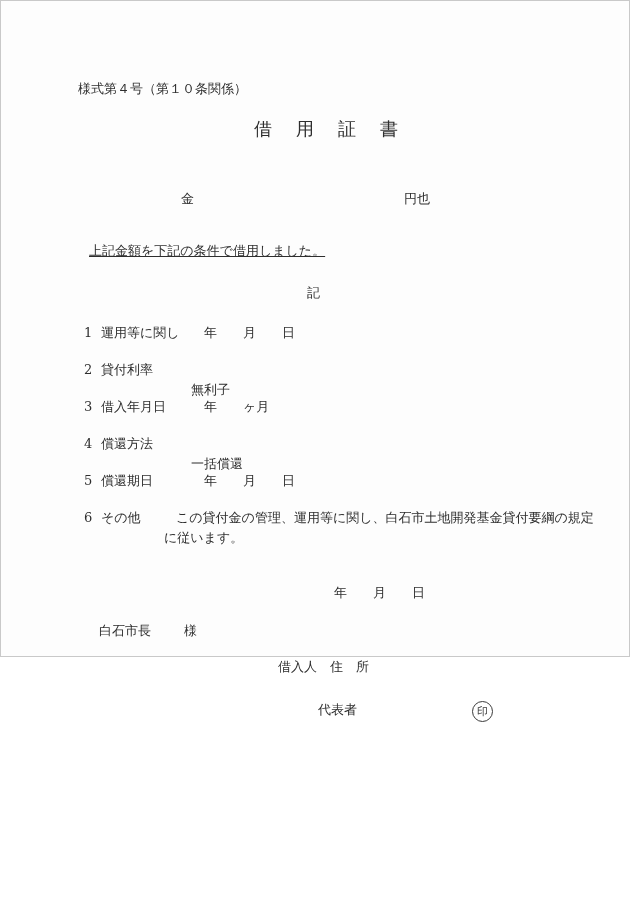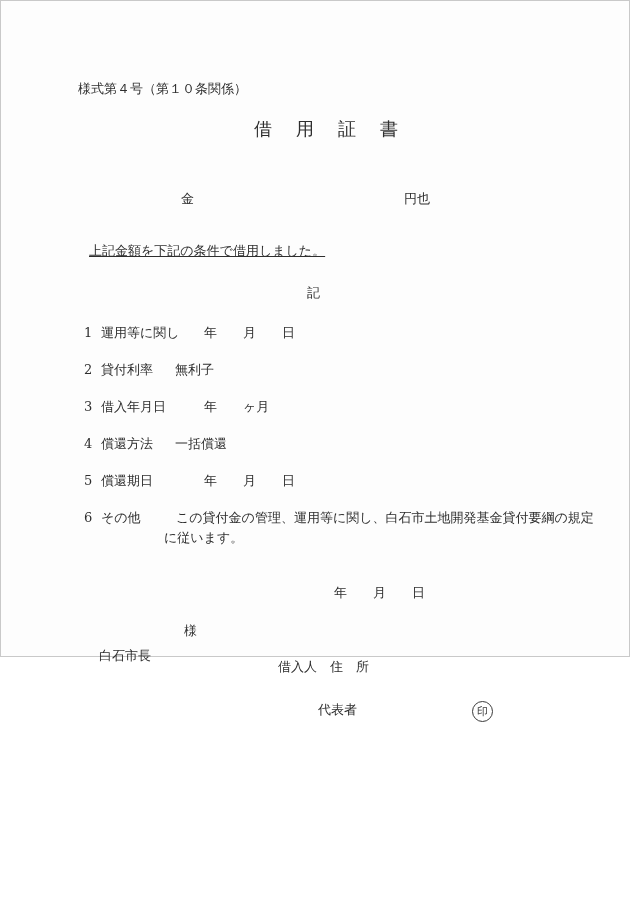--- a/index.html
+++ b/index.html
@@ -20,35 +20,35 @@
   .form-number   { left: 77px;  top: 80px; }
   .doc-title     { left: 253px; top: 117px; font-size: 18px; letter-spacing: 3px; }
   .amount-prefix { left: 180px; top: 190px; }
   .amount-suffix { left: 403px; top: 190px; }
   .statement     { left: 88px;  top: 242px; text-decoration: underline; }
   .ki-heading    { left: 306px; top: 284px; }
 
   .item-no    { position: absolute; left: 83px;  white-space: pre; }
   .item-label { position: absolute; left: 100px; white-space: pre; }
   .item-value-date { position: absolute; left: 203px; white-space: pre; }
-  .item-value-text { position: absolute; left: 174px; white-space: pre; }
+  .item-value-text { position: absolute; left: 190px; white-space: pre; margin-top: 20px; }
   .item-value-long { position: absolute; left: 175px; white-space: pre; }
 
   .row { position: absolute; left: 0; width: 630px; height: 16px; line-height: 1.2; }
   .row-1 { top: 324px; }
   .row-2 { top: 361px; }
   .row-3 { top: 398px; }
   .row-4 { top: 435px; }
   .row-5 { top: 472px; }
   .row-6 { top: 509px; }
   .row-6b { top: 529px; }
   .row-6b .cont { position: absolute; left: 163px; white-space: pre; }
 
   .date-line      { left: 333px; top: 584px; }
-  .addressee      { left: 98px;  top: 622px; margin-top: 25px; }
+  .addressee      { left: 98px;  top: 622px; }
   .honorific      { left: 183px; top: 622px; }
   .borrower-line  { left: 277px; top: 658px; }
   .representative { left: 310px; top: 701px; margin-left: 7px; }
 
   .seal {
     position: absolute;
     left: 471px;
     top: 700px;
     width: 21px;
     height: 21px;

